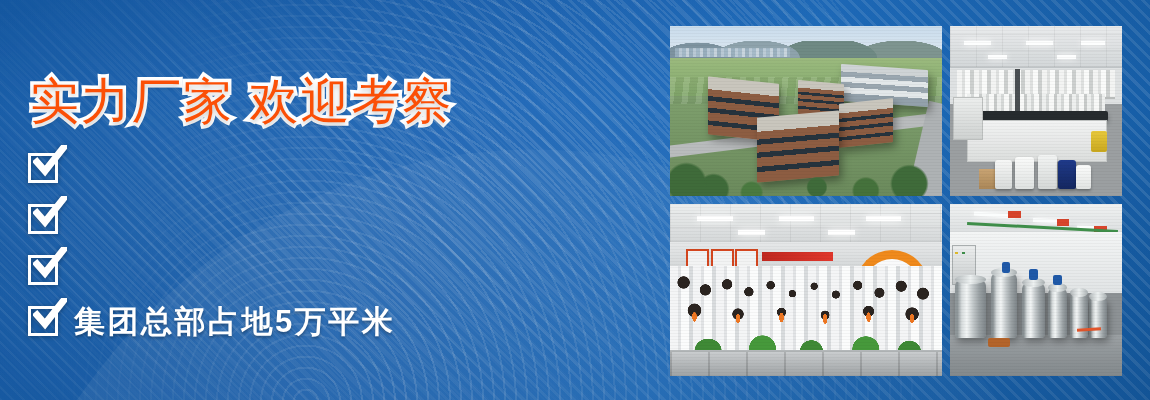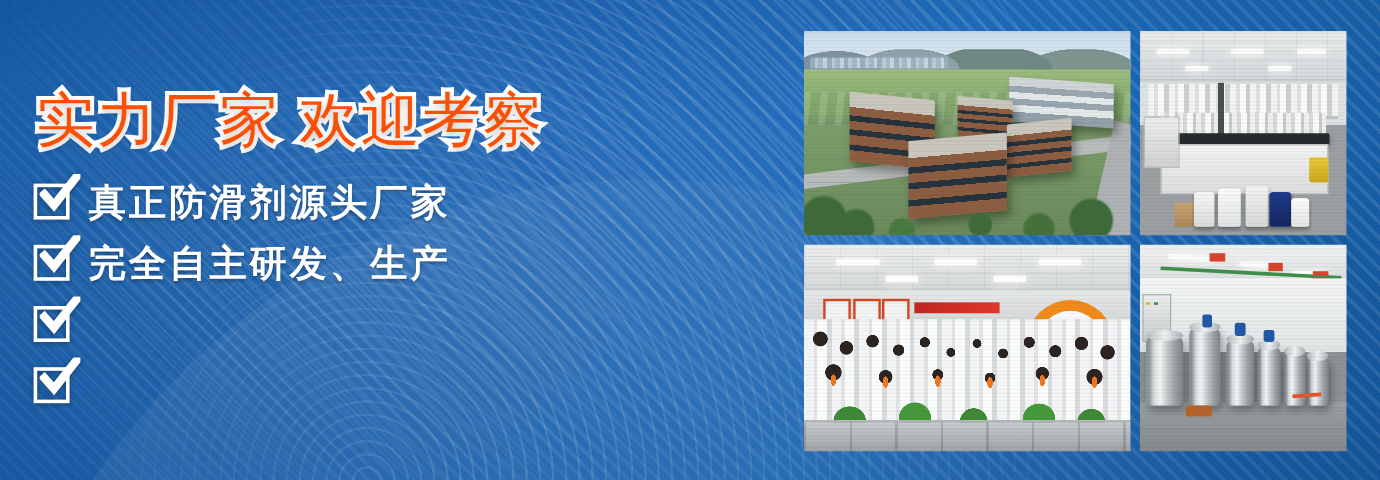--- a/index.html
+++ b/index.html
@@ -377,46 +377,45 @@
     <div class="headline">实力厂家  欢迎考察</div>
 
     <div class="bullets">
 
       <div class="bullet-row">
         <span class="check-box">
           <svg class="tick" viewBox="0 0 34 34" aria-hidden="true">
             <path d="M4 17 L12 26 L31 2" fill="none" stroke="#ffffff" stroke-width="7" stroke-linecap="square" stroke-linejoin="miter"></path>
           </svg>
         </span>
-        <span class="bullet-text">真正防滑剂源头厂家</span>
-      </div>
-
-      <div class="bullet-row">
-        <span class="check-box">
-          <svg class="tick" viewBox="0 0 34 34" aria-hidden="true">
-            <path d="M4 17 L12 26 L31 2" fill="none" stroke="#ffffff" stroke-width="7" stroke-linecap="square" stroke-linejoin="miter"></path>
-          </svg>
-        </span>
-        <span class="bullet-text">完全自主研发、生产</span>
       </div>
 
       <div class="bullet-row">
         <span class="check-box">
           <svg class="tick" viewBox="0 0 34 34" aria-hidden="true">
             <path d="M4 17 L12 26 L31 2" fill="none" stroke="#ffffff" stroke-width="7" stroke-linecap="square" stroke-linejoin="miter"></path>
           </svg>
         </span>
       </div>
 
       <div class="bullet-row">
         <span class="check-box">
           <svg class="tick" viewBox="0 0 34 34" aria-hidden="true">
             <path d="M4 17 L12 26 L31 2" fill="none" stroke="#ffffff" stroke-width="7" stroke-linecap="square" stroke-linejoin="miter"></path>
           </svg>
         </span>
+      </div>
+
+      <div class="bullet-row">
+        <span class="check-box">
+          <svg class="tick" viewBox="0 0 34 34" aria-hidden="true">
+            <path d="M4 17 L12 26 L31 2" fill="none" stroke="#ffffff" stroke-width="7" stroke-linecap="square" stroke-linejoin="miter"></path>
+          </svg>
+        </span>
+        <span class="bullet-text">集团总部占地5万平米</span>
       </div>
 
     </div>
   </div>
 
   <div class="photo-grid">
 
     <div class="photo ph-campus">
       <div class="sky"></div>
       <div class="mtn"></div>

